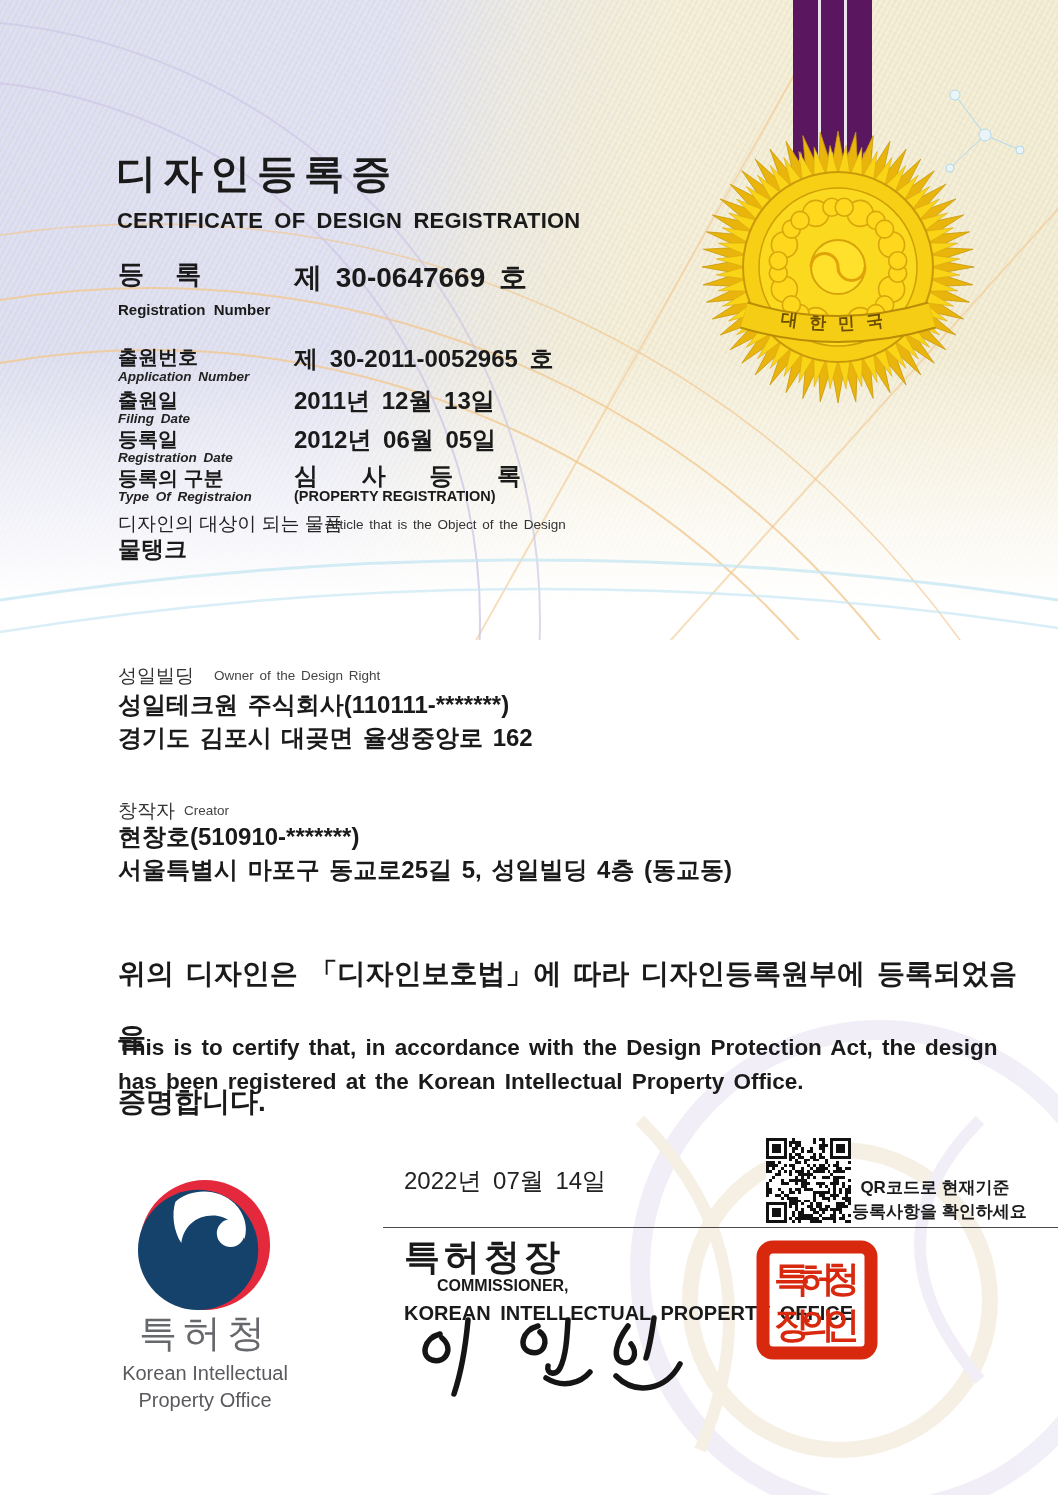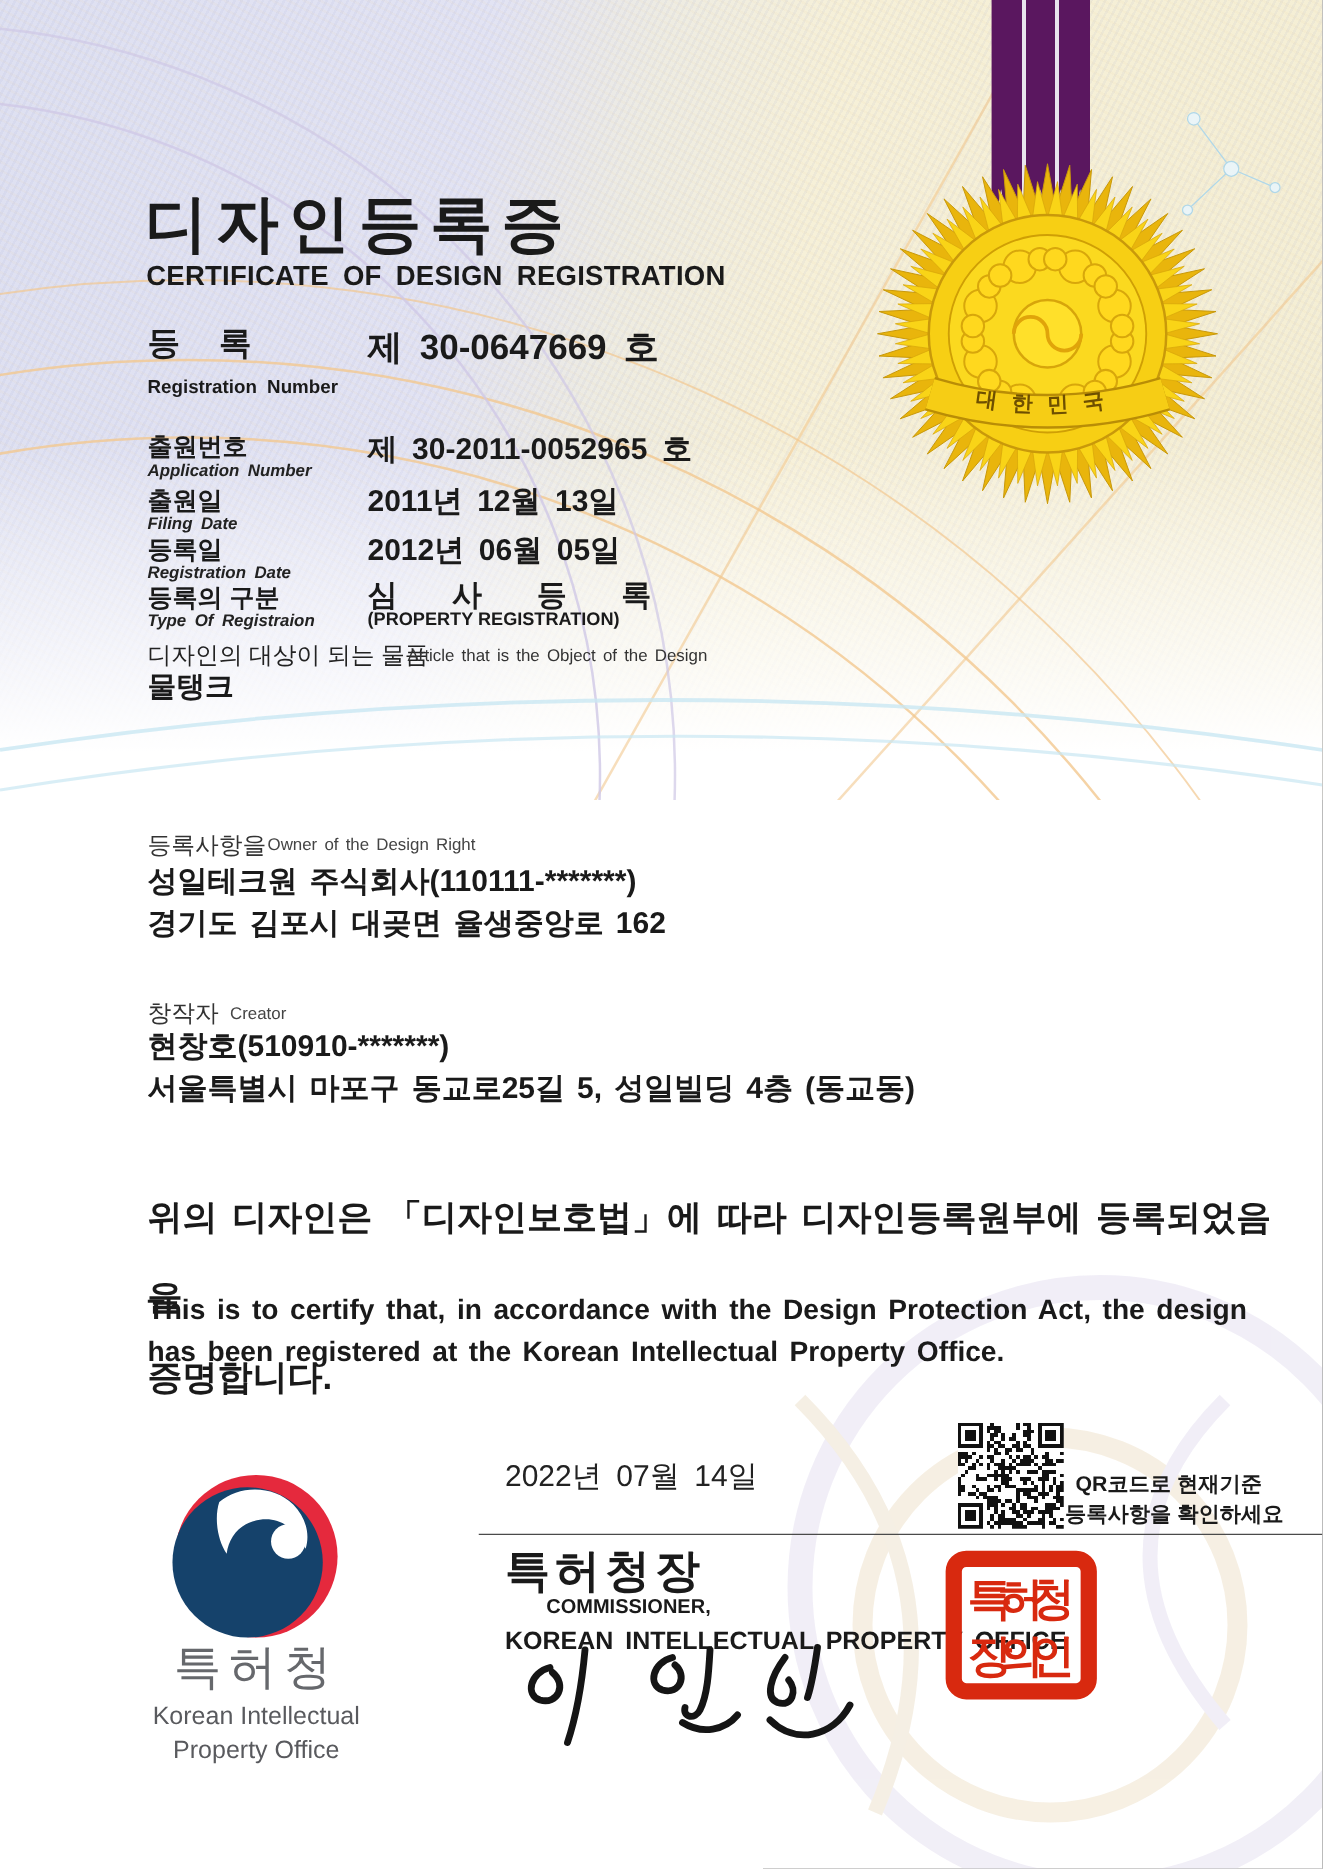--- a/index.html
+++ b/index.html
@@ -13,21 +13,21 @@
       repeating-linear-gradient(118deg, rgba(128,138,198,0.07) 0 2px, rgba(255,255,255,0) 2px 5px),
       repeating-linear-gradient(28deg, rgba(235,205,150,0.08) 0 2px, rgba(255,255,255,0) 2px 6px),
       linear-gradient(100deg, #dee0f1 0%, #e2e3f3 34%, #eeece2 46%, #f6f0d8 58%, #f4eed4 100%);}
   .bg-svg{position:absolute;left:0;top:0;}
   
   .ribbon{position:absolute;left:793px;top:0;width:79px;height:172px;z-index:2;
     background:linear-gradient(90deg,#5a175f 0 25px,#e9e4ee 25px 28px,#5a175f 28px 51px,#e9e4ee 51px 54px,#5a175f 54px 79px);
     clip-path:polygon(0 0,100% 0,100% 88%,95% 100%,90% 88%,85% 100%,80% 88%,75% 100%,70% 88%,65% 100%,60% 88%,55% 100%,50% 88%,45% 100%,40% 88%,35% 100%,30% 88%,25% 100%,20% 88%,15% 100%,10% 88%,5% 100%,0 88%);}
   .medal{position:absolute;left:686px;top:115px;z-index:3;}
   
-  .t-title{left:116px;top:146px;font-size:50px;font-weight:bold;letter-spacing:7px;}
+  .t-title{left:116px;top:146px;font-size:40px;font-weight:bold;letter-spacing:7px;}
   .t-sub{left:117px;top:208px;font-size:22px;font-weight:bold;letter-spacing:0.2px;word-spacing:5px;}
   
   .reg-label{left:118px;top:257px;font-size:26px;font-weight:bold;letter-spacing:12px;}
   .reg-en{left:118px;top:301px;font-size:15px;font-weight:bold;word-spacing:4px;}
   .reg-value{left:294px;top:259px;font-size:28px;font-weight:bold;word-spacing:6px;}
   
   .f-label{font-size:20px;font-weight:bold;text-align:center;}
   .f-en{font-size:13.5px;font-weight:bold;color:#222;word-spacing:3px;font-style:italic;}
   .f-value{font-size:24px;font-weight:bold;word-spacing:5px;left:294px;}
   .f-sub{left:294px;font-size:14.5px;font-weight:bold;}
@@ -156,21 +156,21 @@
 
   <div class="abs f-label" style="left:118px;top:465px">등록의 구분</div>
   <div class="abs f-en" style="left:118px;top:489px">Type Of Registraion</div>
   <div class="abs f-value sp" style="top:460px">심 사 등 록</div>
   <div class="abs f-sub" style="top:488px">(PROPERTY REGISTRATION)</div>
 
   <div class="abs art-ko">디자인의 대상이 되는 물품</div>
   <div class="abs art-en">Article that is the Object of the Design</div>
   <div class="abs art-val">물탱크</div>
 
-  <div class="abs sec-ko" style="left:118px;top:663px">등록사항을</div>
+  <div class="abs sec-ko" style="left:118px;top:663px">성일빌딩</div>
   <div class="abs sec-en" style="left:214px;top:668px">Owner of the Design Right</div>
   <div class="abs sec-name" style="left:118px;top:689px">성일테크원 주식회사(110111-*******)</div>
   <div class="abs sec-addr" style="left:118px;top:722px">경기도 김포시 대곶면 율생중앙로 162</div>
 
   <div class="abs sec-ko" style="left:118px;top:798px">창작자</div>
   <div class="abs sec-en" style="left:184px;top:803px">Creator</div>
   <div class="abs sec-name" style="left:118px;top:821px">현창호(510910-*******)</div>
   <div class="abs sec-addr" style="left:118px;top:854px">서울특별시 마포구 동교로25길 5, 성일빌딩 4층 (동교동)</div>
 
   <div class="abs st-ko"><span>위의 디자인은 「디자인보호법」에 따라 디자인등록원부에 등록되었음을</span><br><span>증명합니다.</span></div>

